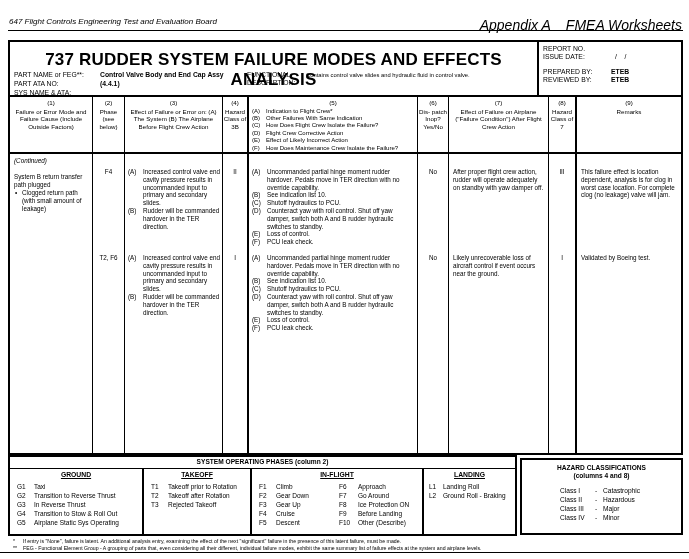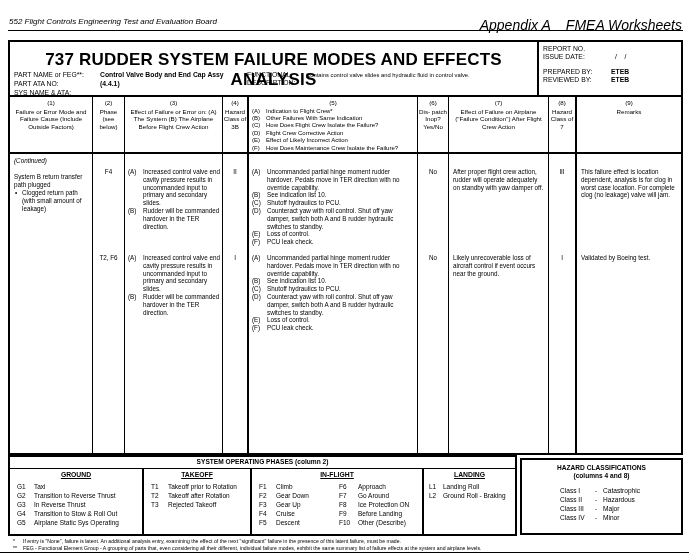--- a/index.html
+++ b/index.html
@@ -102,21 +102,21 @@
   .footnotes{position:absolute;left:13px;top:538px;font-size:5.2px;line-height:6.8px;}
   .fn{display:flex;}
   .fn-marker{width:10px;flex:none;}
   .bottom-rule{position:absolute;left:0;top:552px;width:689px;border-top:1.5px solid #000;}
 </style>
 </head>
 <body>
 
 <div class="page">
 
-  <div class="hdr-left">552 Flight Controls Engineering Test and Evaluation Board</div>
+  <div class="hdr-left">647 Flight Controls Engineering Test and Evaluation Board</div>
   <div class="hdr-right">Appendix A    FMEA Worksheets</div>
   <div class="hdr-rule"></div>
 
   <div class="main">
 
     <div class="titleblock">
       <div class="tb-left">
         <div class="tb-title">737 RUDDER SYSTEM FAILURE MODES AND EFFECTS ANALYSIS</div>
         <div class="tb-row row-name">
           <span class="tb-label">PART NAME or FEG**:</span><span class="tb-value">Control Valve Body and End Cap Assy</span>

